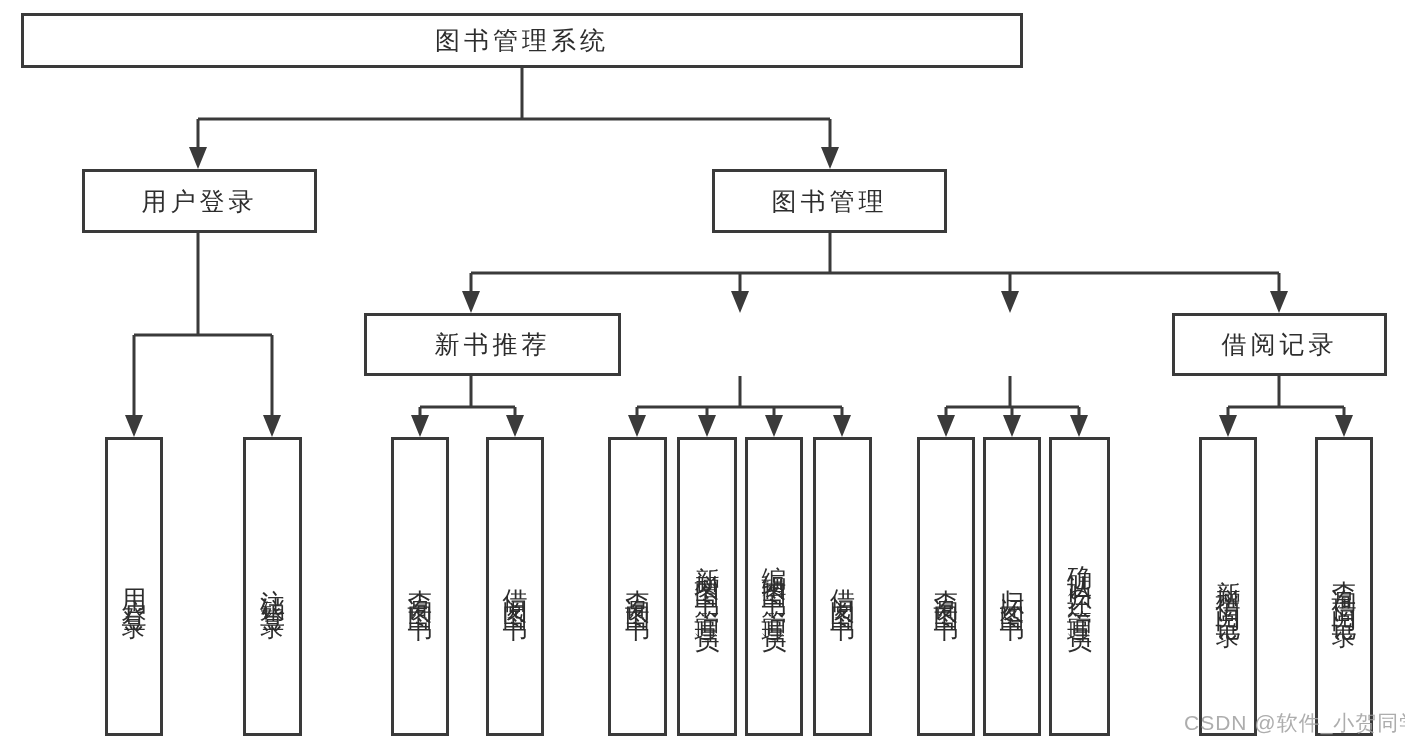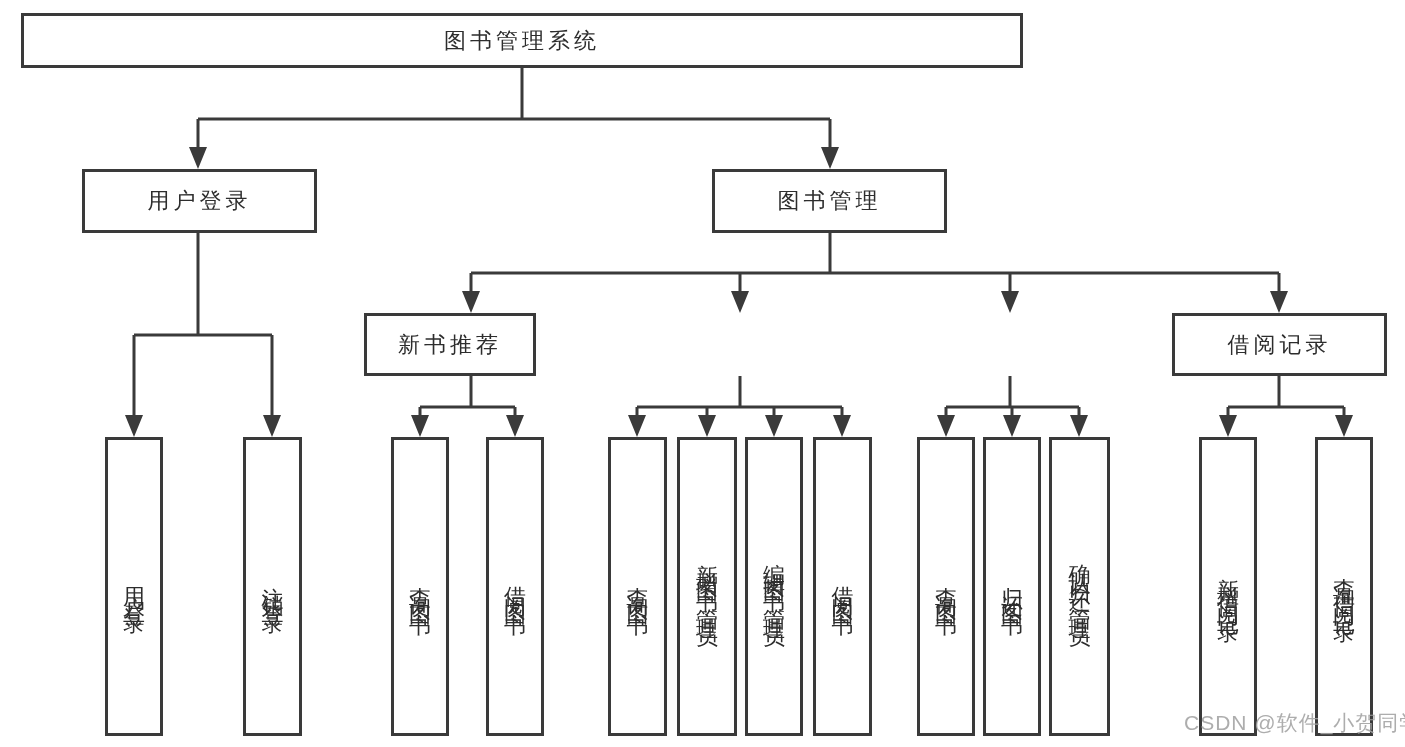--- a/index.html
+++ b/index.html
@@ -27,21 +27,21 @@
     stroke: none;
   }
   .node {
     position: absolute;
     box-sizing: border-box;
     border: 3px solid #3a3a3a;
     background: #ffffff;
     display: flex;
     align-items: center;
     justify-content: center;
-    font-size: 22px;
+    font-size: 25px;
     line-height: 1;
   }
   .node.h .lbl {
     white-space: nowrap;
     letter-spacing: 4px;
   }
   .node.v .lbl {
     writing-mode: vertical-rl;
     text-orientation: mixed;
     letter-spacing: 9px;
@@ -91,21 +91,21 @@
     <span class="lbl">图书管理系统</span>
   </div>
 
   <div class="node h" style="left:82px; top:169px; width:235px; height:64px">
     <span class="lbl">用户登录</span>
   </div>
   <div class="node h" style="left:712px; top:169px; width:235px; height:64px">
     <span class="lbl">图书管理</span>
   </div>
 
-  <div class="node h" style="left:364px; top:313px; width:172px; height:63px">
+  <div class="node h" style="left:364px; top:313px; width:257px; height:63px">
     <span class="lbl">新书推荐</span>
   </div>
   <div class="node h" style="left:1172px; top:313px; width:215px; height:63px">
     <span class="lbl">借阅记录</span>
   </div>
 
   <div class="node v" style="left:105px; top:437px; width:58px; height:299px">
     <span class="lbl">用户登录</span>
   </div>
   <div class="node v" style="left:243px; top:437px; width:59px; height:299px">

